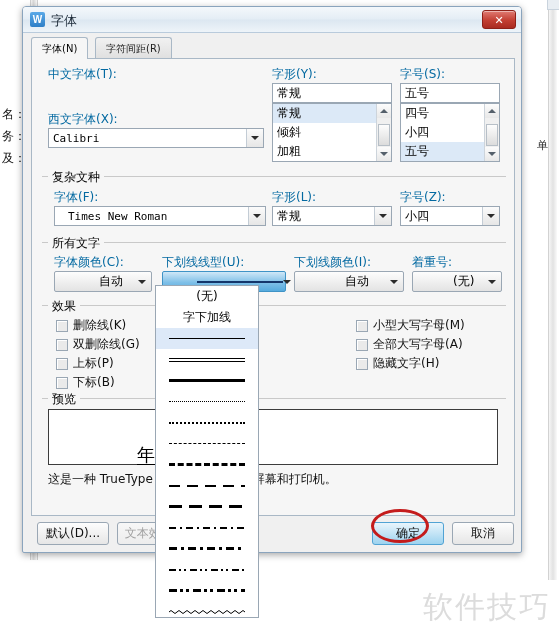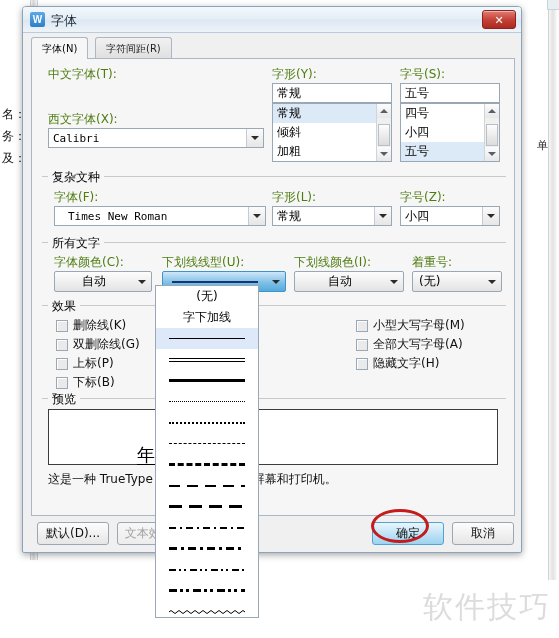--- a/index.html
+++ b/index.html
@@ -87,21 +87,21 @@
   .tab.active { left:0; background:#f6f6f6; color:#000; z-index:3; }
   .tab.inactive { left:64px; background:linear-gradient(180deg,#f1f1f1,#dfdfdf); color:#222; }
 
   #tabpanel {
     position:absolute; left:8px; top:51px; width:484px; height:458px;
     background:#f6f6f6; border:1px solid #a9b8c6;
   }
 
   
   .flabel {
-    position:absolute; font-size:12px; color:#4d7c0f;
+    position:absolute; font-size:12px; color:#0369a1;
     font-family:"DejaVu Sans",sans-serif; white-space:nowrap;
   }
 
   
   .combo {
     position:absolute; height:20px; background:#fff;
     border:1px solid #9aa7b4; display:flex; align-items:center;
   }
   .combo .ctext {
     flex:1; padding-left:4px; font-size:12px; color:#000;
@@ -152,21 +152,21 @@
   }
   .group .gtitle {
     position:absolute; left:6px; top:0; padding:0 4px; background:#f6f6f6;
     font-size:12px; font-family:"DejaVu Sans",sans-serif; color:#000;
   }
 
   
   .combo3d {
     position:absolute; height:21px; display:flex; align-items:center;
     background:linear-gradient(180deg,#fdfdfd,#e3e3e3);
-    border:1px solid #9aa7b4; border-radius:2px;
+    border:1px solid #9aa7b4; border-radius:2px;padding-left:34px;
   }
   .combo3d .c3text {
     flex:1; text-align:center; font-size:12px; color:#000;
     font-family:"DejaVu Sans",sans-serif;
   }
   .combo3d .c3arrow { width:18px; display:flex; align-items:center; justify-content:center; }
   .combo3d.active {
     background:linear-gradient(180deg,#cfe7f7,#7fc0e8 55%,#56aadd);
     border:1px solid #3f93c6;
   }

